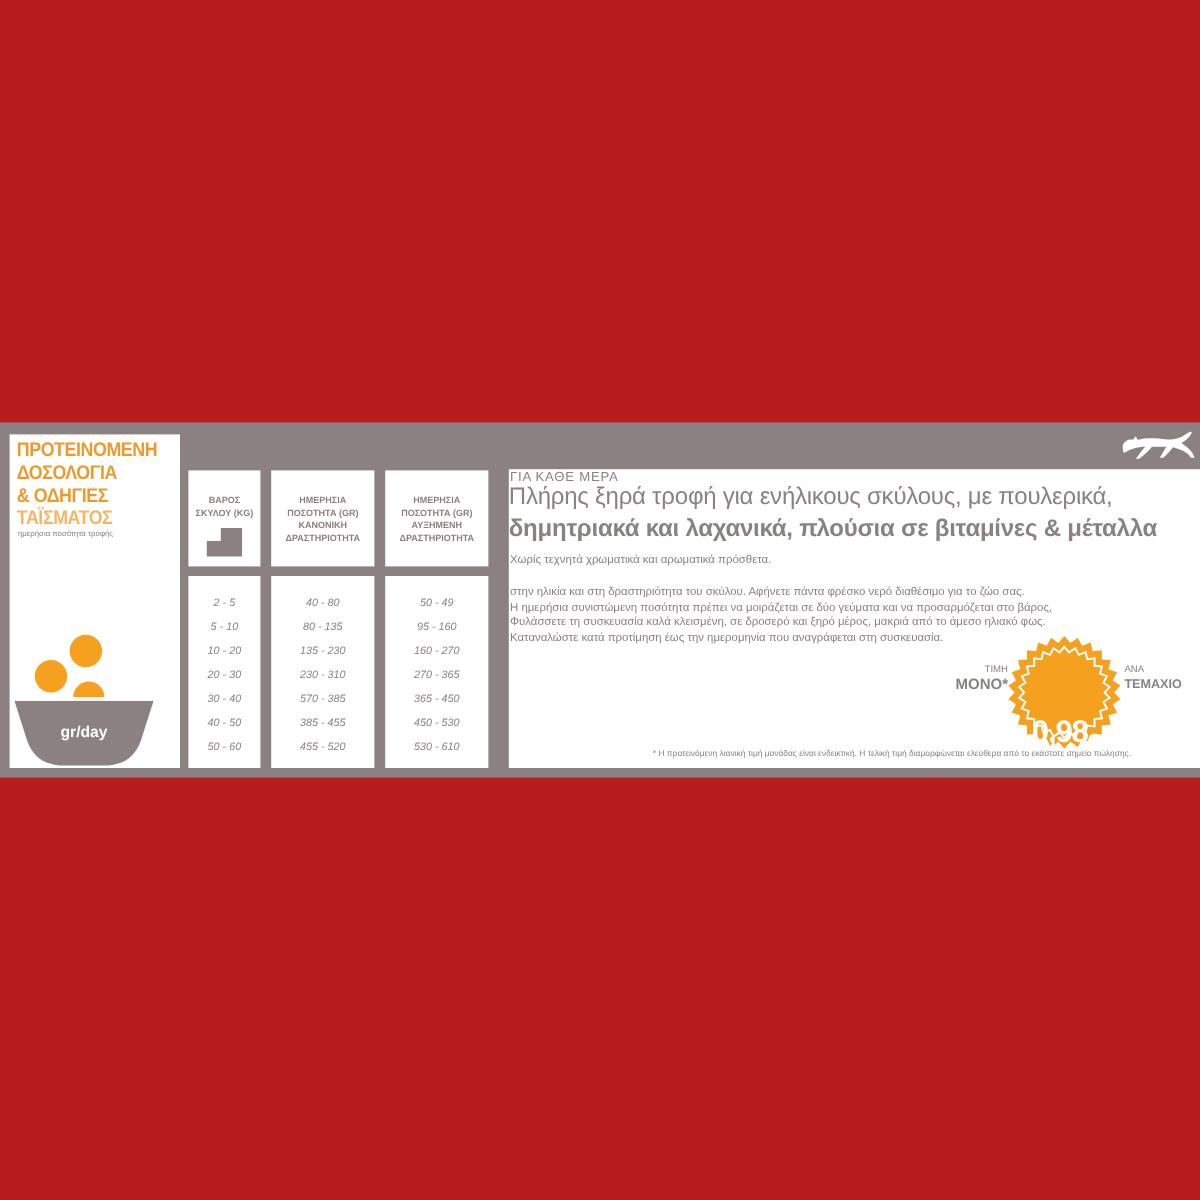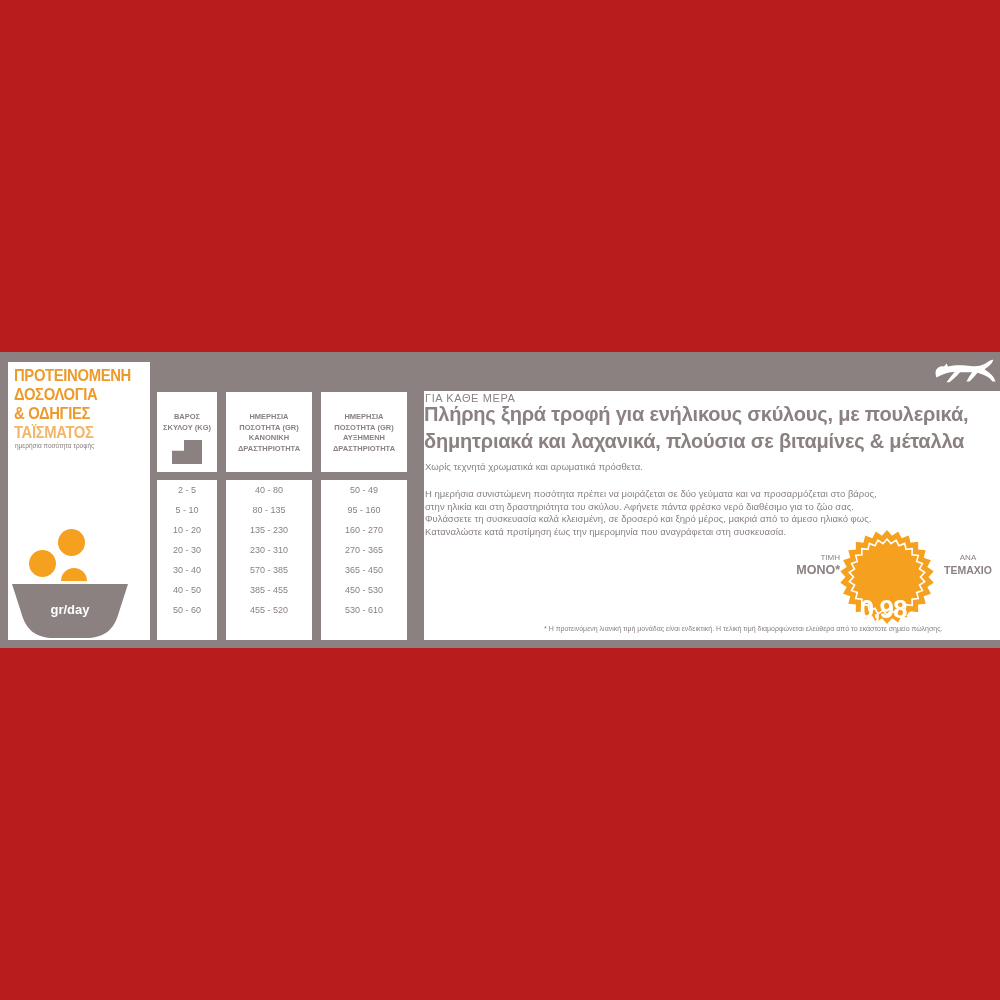--- a/index.html
+++ b/index.html
@@ -34,33 +34,33 @@
   .k3{left:53px;top:206px;width:26px;height:26px;background:linear-gradient(var(--badge) 50%, #fdf8ee 50%);}
   .bowl{position:absolute;left:2px;top:222px;width:120px;height:56px;}
   .bowl-label{position:absolute;left:2px;top:240px;width:120px;text-align:center;
               color:#fff;font-weight:bold;font-size:13px;}
 
   
   .hlines{padding-top:20px;text-align:center;font-weight:bold;font-size:7.5px;
           line-height:10.5px;text-transform:uppercase;color:var(--taupe);}
   .scoop{margin:7px auto 0;width:30px;height:24px;background:var(--taupe);
          clip-path:polygon(0 45%,40% 45%,40% 0,100% 0,100% 100%,0 100%);}
-  .rows{padding-top:0;text-align:center;font-size:9px;line-height:20px;color:var(--taupe);}
+  .rows{padding-top:12px;text-align:center;font-size:9px;line-height:20px;color:var(--taupe);font-style:italic;}
 
   
   .kicker{position:absolute;left:1px;top:1px;font-size:11px;font-weight:normal;letter-spacing:.6px;
           text-transform:uppercase;}
-  .h1{position:absolute;left:0;top:12px;font-size:20px;font-weight:bold;letter-spacing:-0.2px;white-space:nowrap;}
+  .h1{position:absolute;left:0;top:12px;font-size:20px;font-weight:normal;letter-spacing:-0.2px;white-space:nowrap;}
   .h2{position:absolute;left:0;top:39px;font-size:20px;font-weight:bold;letter-spacing:-0.2px;white-space:nowrap;}
   .sub{position:absolute;left:1px;top:70px;font-size:9.5px;}
   .bodytext{position:absolute;left:1px;top:97px;width:568px;font-size:9.5px;line-height:12.5px;}
   .badge-left{position:absolute;left:350px;top:161px;width:66px;text-align:right;line-height:12px;}
   .badge-left div:first-child{font-size:8px;}
   .badge-left div:last-child{font-size:12.5px;font-weight:bold;}
-  .badge-right{position:absolute;left:513px;top:161px;width:62px;text-align:center;line-height:12px;}
+  .badge-right{position:absolute;left:513px;top:161px;width:62px;text-align:left;line-height:12px;}
   .badge-right div:first-child{font-size:8px;}
   .badge-right div:last-child{font-size:10.5px;font-weight:bold;}
   .star-wrap{position:absolute;left:415px;top:138px;width:96px;height:96px;}
   .price{position:absolute;left:0;top:0;width:96px;height:96px;display:flex;
          align-items:flex-end;justify-content:center;color:#fff;font-weight:bold;}
   .price .val{font-size:26px;letter-spacing:-1px;}
   .price .cur{font-size:14px;margin-top:7px;}
   .fineprint{position:absolute;left:120px;top:234px;width:456px;font-size:7px;white-space:nowrap;}
 
   
@@ -156,22 +156,22 @@
         <div>530 - 610</div>
       </div>
   </div>
 
   <div class="cell info-panel">
     <div class="kicker">ΓΙΑ ΚΑΘΕ ΜΕΡΑ</div>
     <div class="h1">Πλήρης ξηρά τροφή για ενήλικους σκύλους, με πουλερικά,</div>
     <div class="h2">δημητριακά και λαχανικά, πλούσια σε βιταμίνες &amp; μέταλλα</div>
     <div class="sub">Χωρίς τεχνητά χρωματικά και αρωματικά πρόσθετα.</div>
     <div class="bodytext">
+        <div>στην ηλικία και στη δραστηριότητα του σκύλου. Αφήνετε πάντα φρέσκο νερό διαθέσιμο για το ζώο σας.</div>
         <div>Η ημερήσια συνιστώμενη ποσότητα πρέπει να μοιράζεται σε δύο γεύματα και να προσαρμόζεται στο βάρος,</div>
-        <div>στην ηλικία και στη δραστηριότητα του σκύλου. Αφήνετε πάντα φρέσκο νερό διαθέσιμο για το ζώο σας.</div>
         <div>Φυλάσσετε τη συσκευασία καλά κλεισμένη, σε δροσερό και ξηρό μέρος, μακριά από το άμεσο ηλιακό φως.</div>
         <div>Καταναλώστε κατά προτίμηση έως την ημερομηνία που αναγράφεται στη συσκευασία.</div>
       </div>
 
     <div class="badge-left">
         <div>ΤΙΜΗ</div>
         <div>ΜΟΝΟ*</div>
       </div>
 
     <div class="star-wrap">

